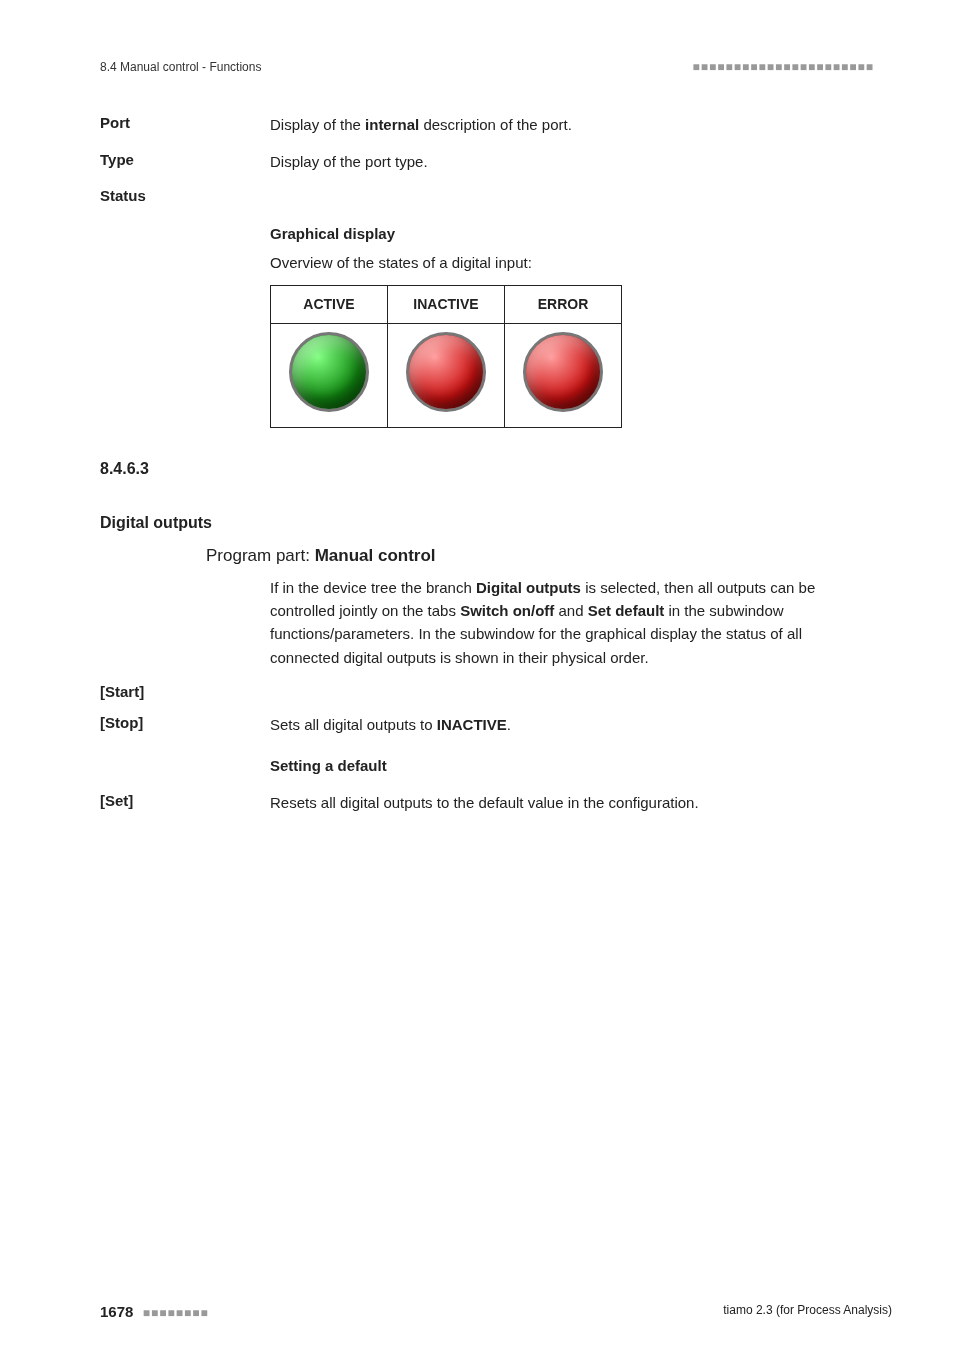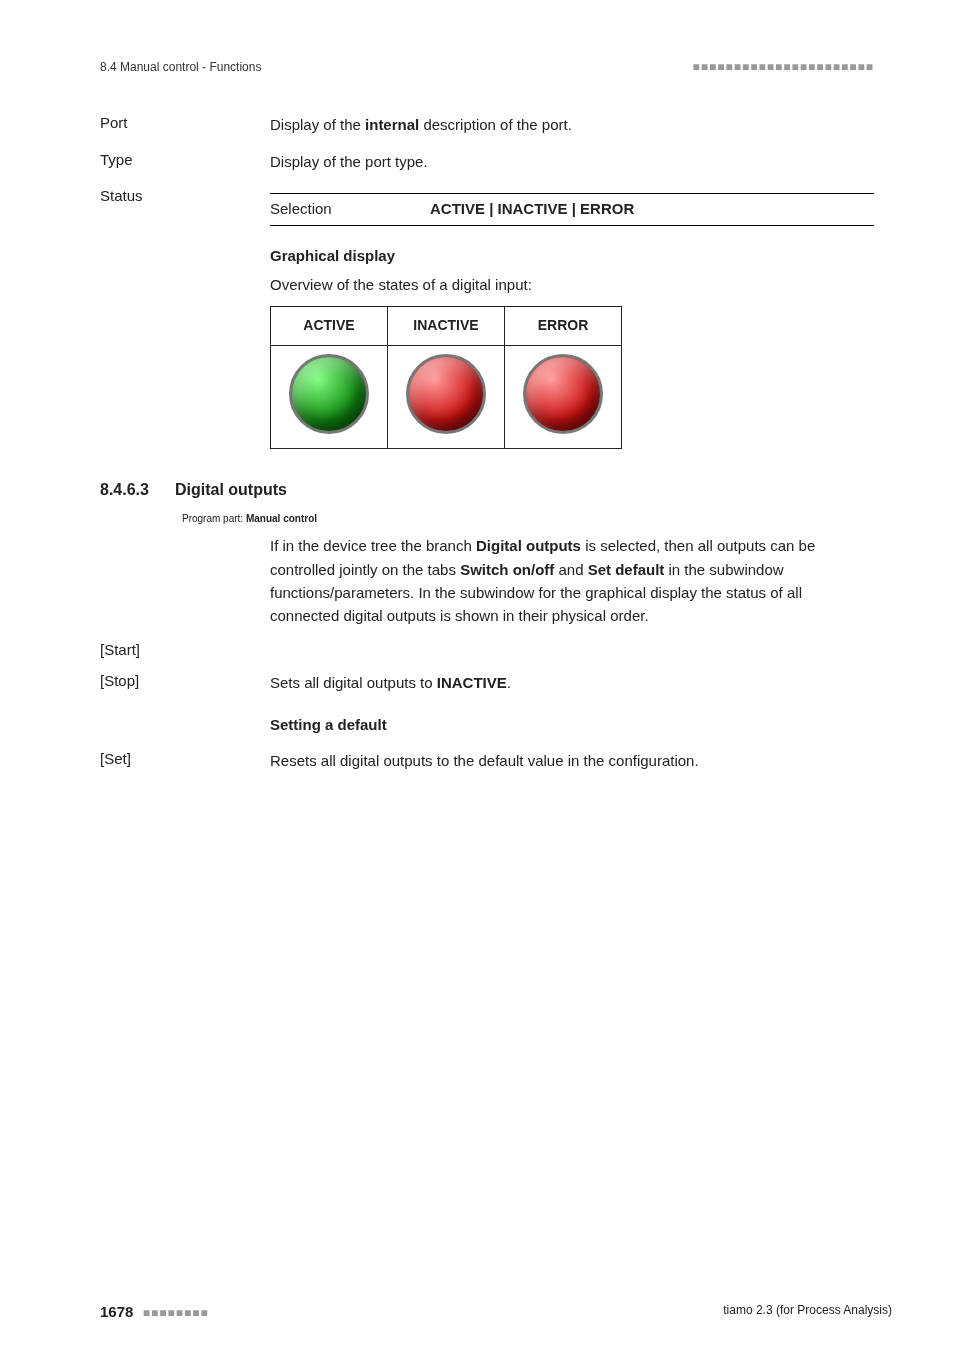--- a/index.html
+++ b/index.html
@@ -28,21 +28,21 @@
     color: #999;
   }
   .def-row {
     display: flex;
     align-items: flex-start;
     margin: 14px 0;
   }
   .term {
     width: 170px;
     flex-shrink: 0;
-    font-weight: normal;
+    font-weight: bold;
     font-size: 15px;
   }
   .desc {
     flex: 1;
     font-size: 15px;
     line-height: 1.5;
   }
   .desc .sel-row {
     display: flex;
     border-bottom: 1px solid #000;
@@ -83,35 +83,36 @@
                 inset 6px 10px 14px rgba(255,255,255,.35);
   }
   .led.green {
     background: radial-gradient(circle at 35% 30%, #7fff7f, #118811 60%, #054d05);
   }
   .led.red {
     background: radial-gradient(circle at 35% 30%, #ff9a9a, #cc1111 60%, #5a0404);
   }
   .sec-heading {
     display: flex;
-    gap: 26px;
+    gap: 36px;
     font-weight: bold;
     font-size: 16px;
     margin-top: 32px;
     margin-bottom: 14px;
+    flex-direction: column;
   }
   .sec-heading.sub {
     font-size: 15px;
     color: #222;
     margin-top: 16px;
   }
   .small-gray {
-    font-size: 10px;
+    font-size: 17px;
     color: #222;
-    margin-left: 82px;
+    margin-left: 106px;
   }
   .body-block {
     margin-left: 170px;
     font-size: 15px;
     line-height: 1.55;
   }
   .footer {
     position: absolute;
     bottom: 30px;
     left: 100px;
@@ -148,24 +149,20 @@
   </div>
 
   <div class="def-row">
     <div class="term">Type</div>
     <div class="desc">Display of the port type.</div>
   </div>
 
   <div class="def-row">
     <div class="term">Status</div>
     <div class="desc">
-      <div class="sel-row">
-        <span class="sel-label">Selection</span>
-        <b>ACTIVE | INACTIVE | ERROR</b>
-      </div>
     </div>
   </div>
 
   <div class="body-block">
     <div class="subhead">Graphical display</div>
     <div>Overview of the states of a digital input:</div>
 
     <table class="status-table">
       <tbody>
           <tr>

